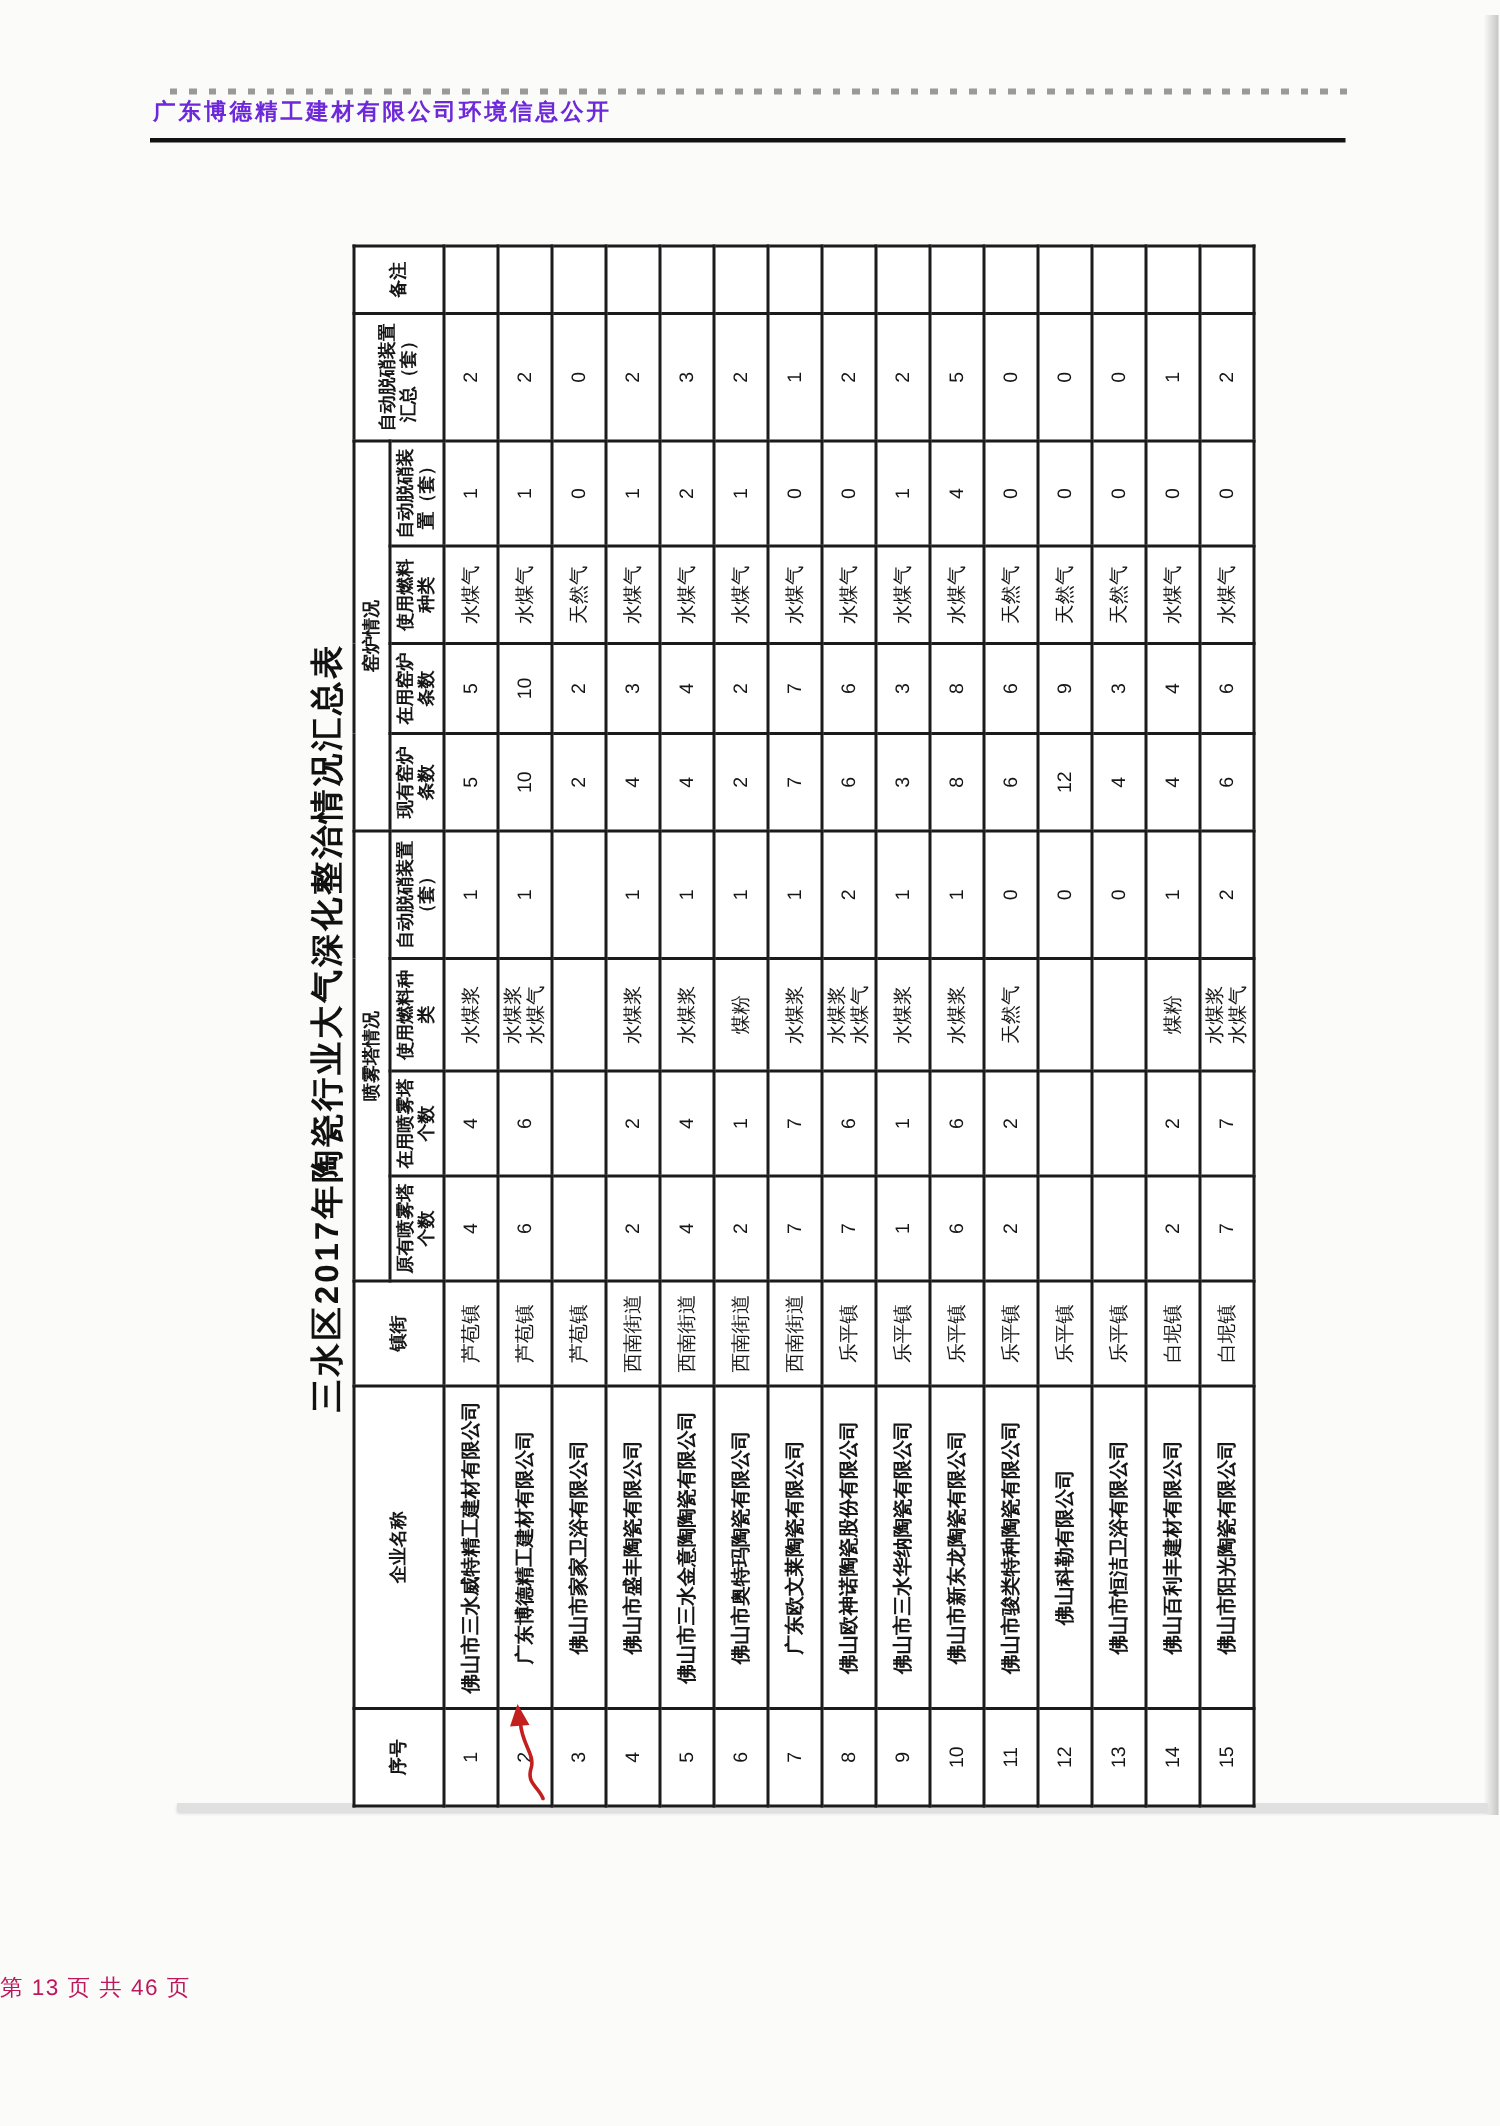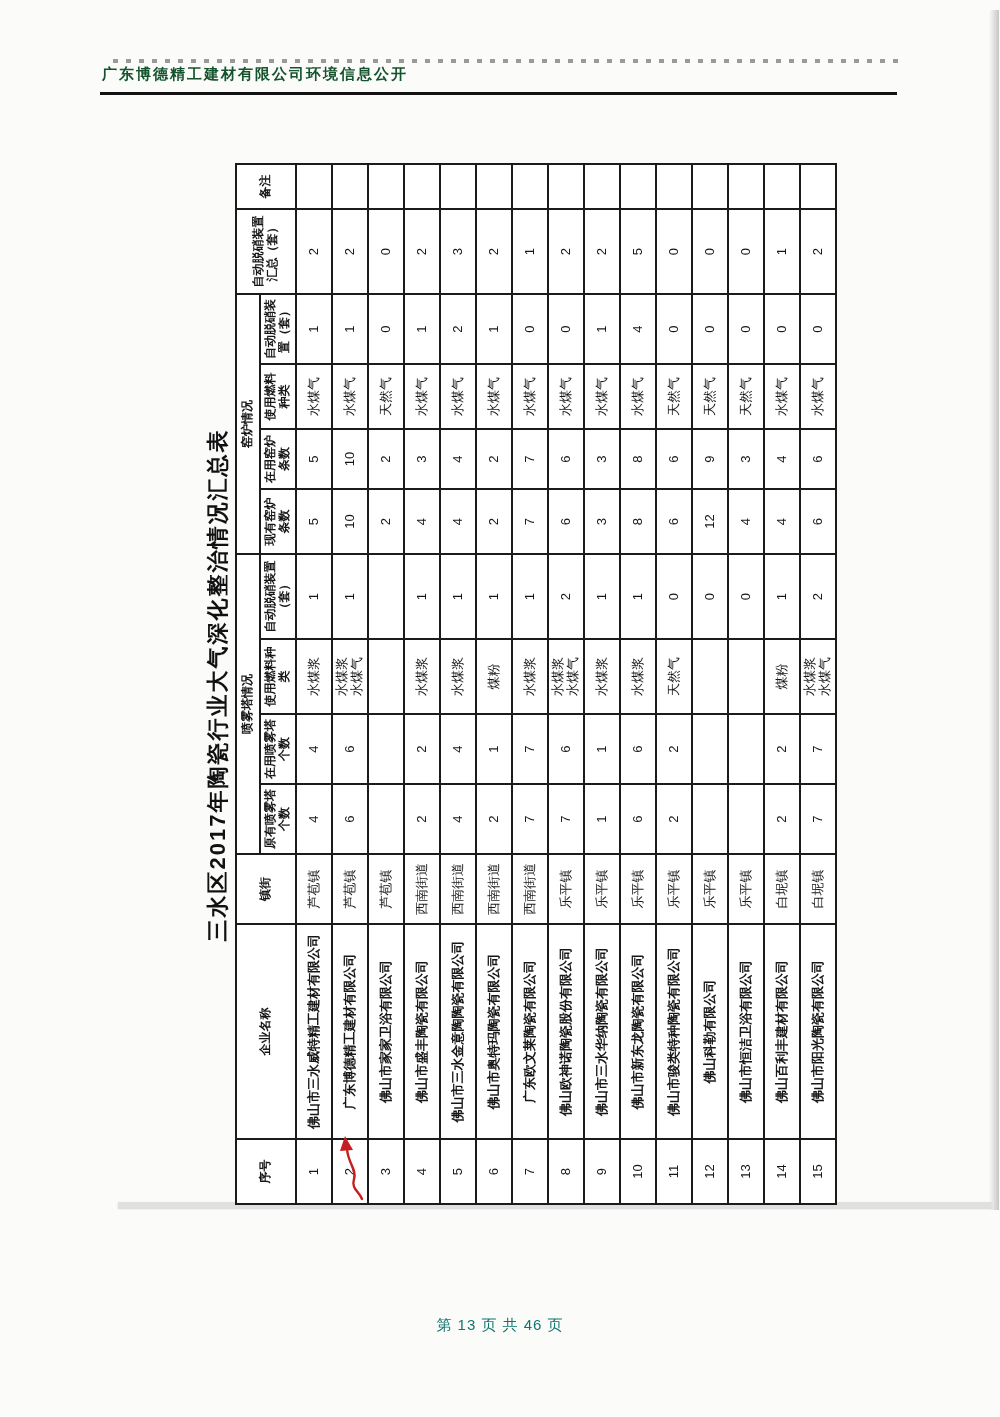--- a/index.html
+++ b/index.html
@@ -21,28 +21,28 @@
     opacity:.8;
   }
   .bottom-shadow{
     position:absolute;left:118px;top:1202px;width:874px;height:6px;
     background:#e0e0e0;box-shadow:0 1px 2px #d5d5d5;
     z-index:0;
   }
   
   .scan-header{
     position:absolute;left:102px;top:65px;
-    font-size:15px;font-weight:bold;letter-spacing:2px;color:#14532d;
+    font-size:15px;font-weight:bold;letter-spacing:2px;color:#6d28d9;
   }
   .header-rule{
     position:absolute;left:100px;top:92px;width:797px;height:3px;background:#121212;
   }
   .footer-page{
-    position:absolute;left:0;top:1316px;width:1000px;text-align:center;
-    font-size:15px;letter-spacing:1px;color:#0f766e;
+    position:absolute;left:0;top:1316px;width:1000px;text-align:left;
+    font-size:15px;letter-spacing:1px;color:#be185d;
   }
   
   .rot-block{
     position:absolute;left:205px;top:1205px;width:1040px;height:630px;
     transform:rotate(-90deg);transform-origin:0 0;
     z-index:1;
   }
   .tbl-title{
     height:30px;line-height:26px;text-align:center;
     font-size:22px;font-weight:bold;letter-spacing:2px;color:#111;

